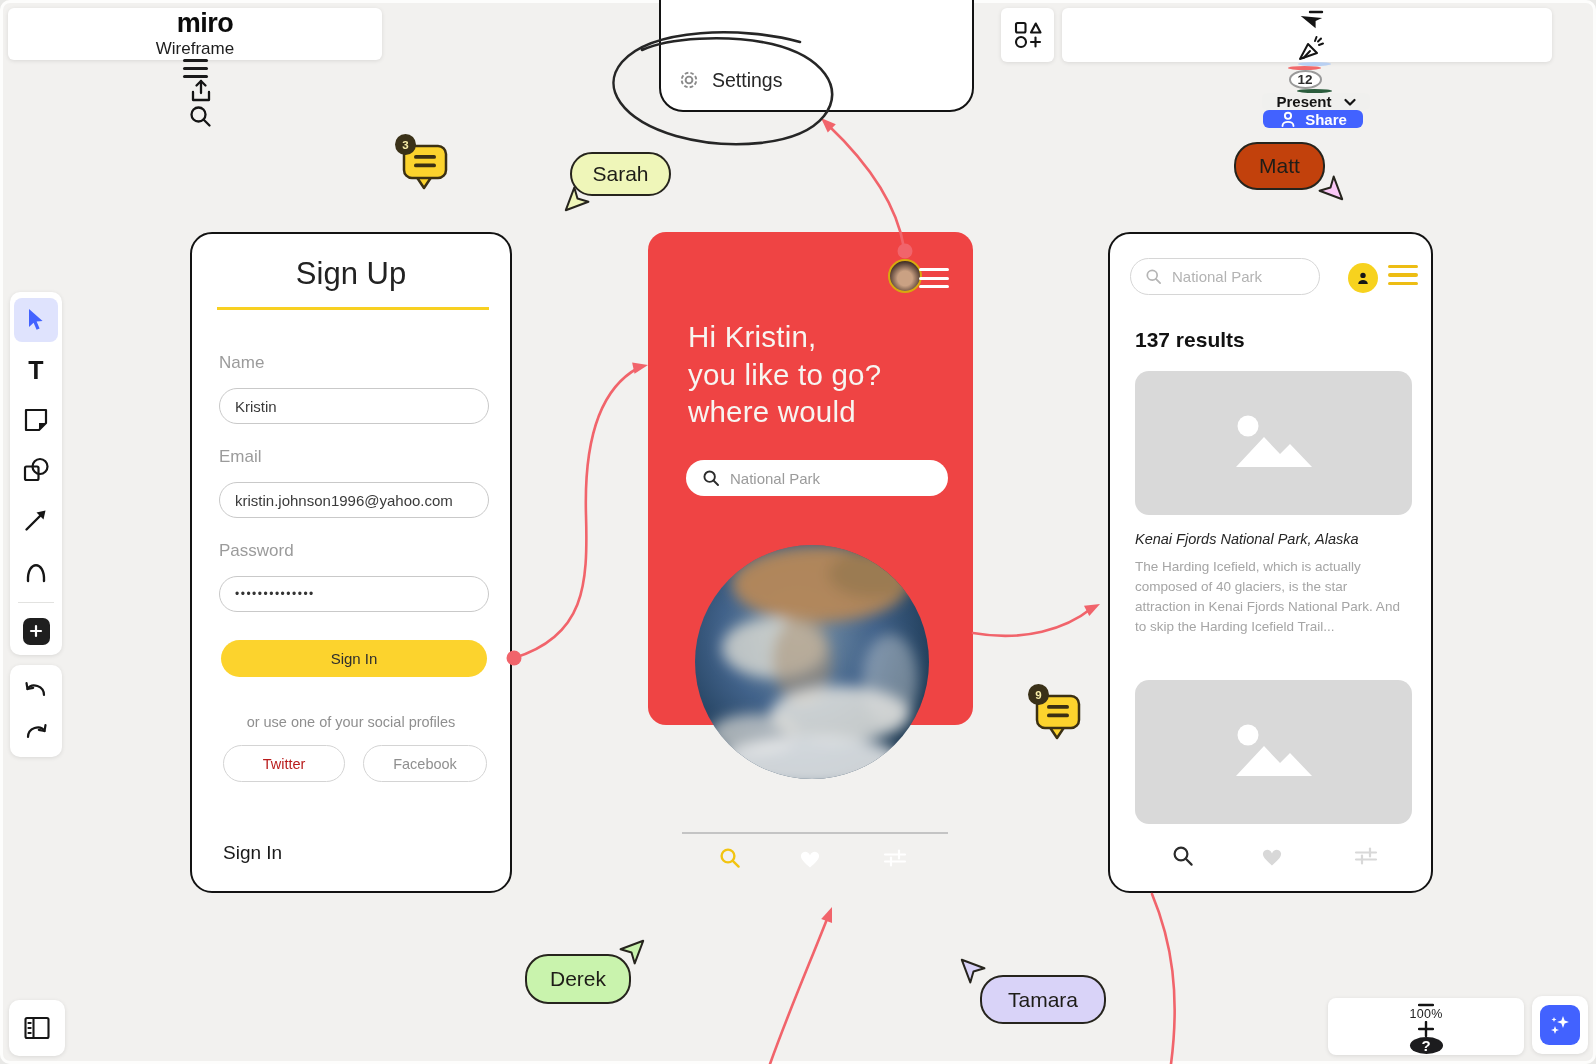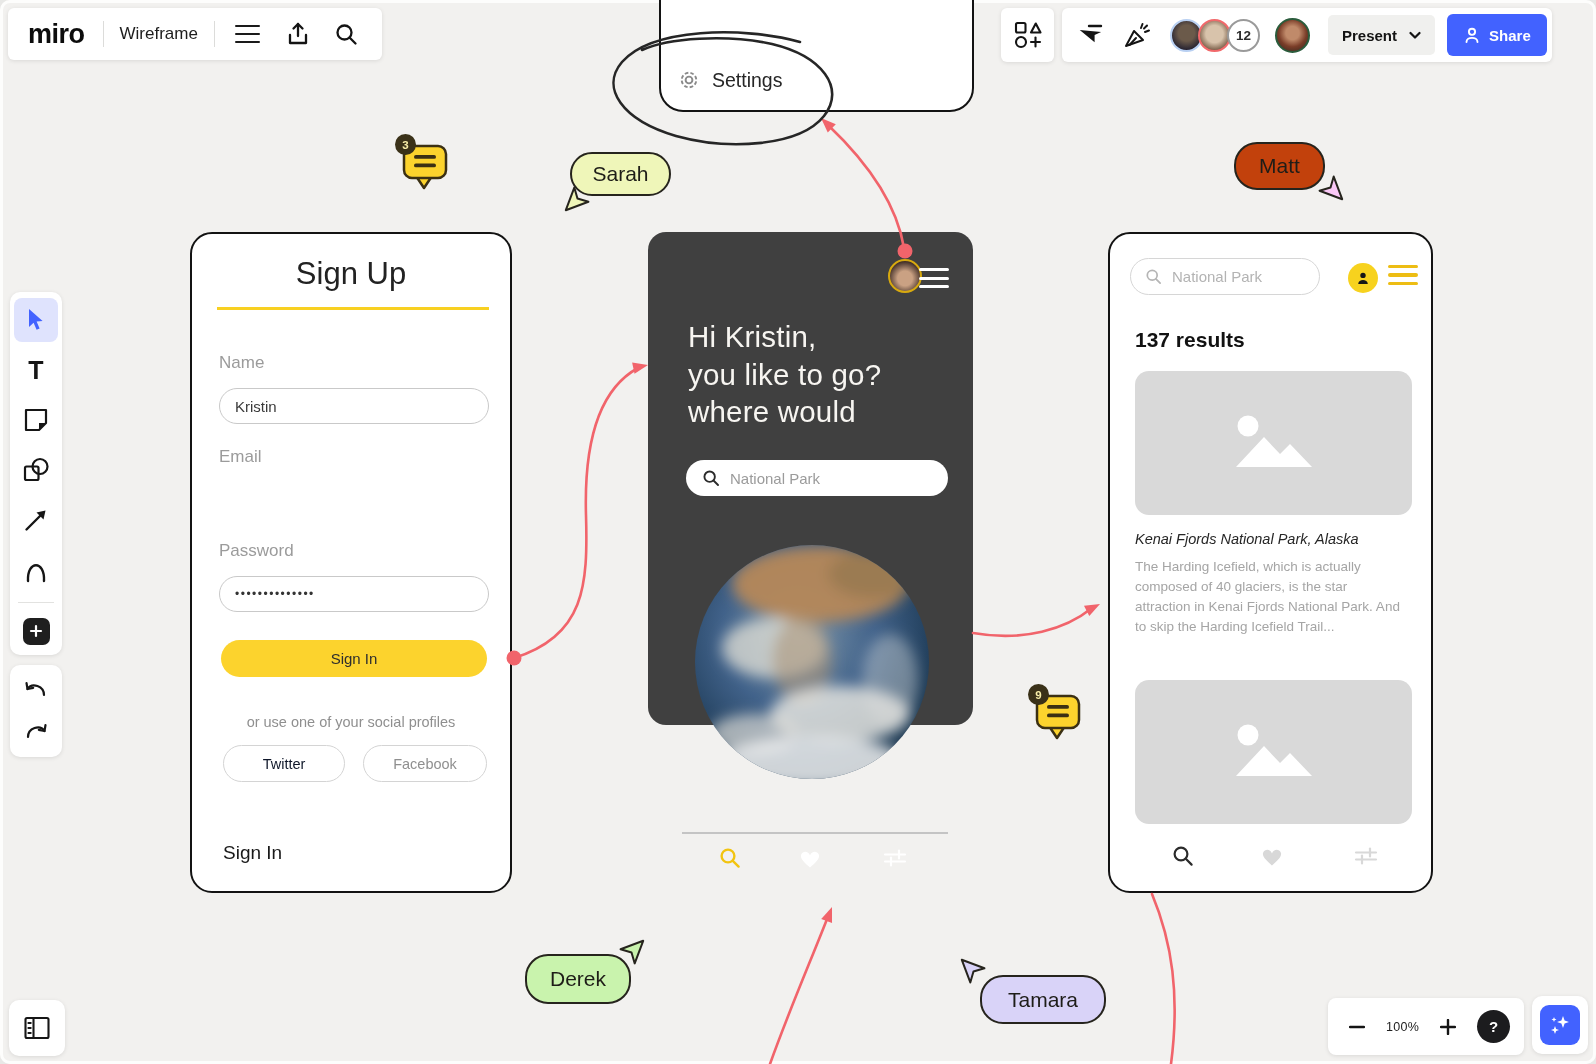--- a/index.html
+++ b/index.html
@@ -1,54 +1,54 @@
 <!DOCTYPE html>
 <html><head>
 <meta charset="utf-8">
 <style>
   html,body{margin:0;padding:0;background:#e8e8e6;font-family:"Liberation Sans",sans-serif;}
   .stage{position:relative;width:1596px;height:1064px;background:#f2f1ef;overflow:hidden;
          box-shadow:inset 0 0 0 3px #fdfdfc;border-radius:10px;}
   .abs{position:absolute;}
-  .card{background:#fff;border-radius:8px;box-shadow:0 1px 4px rgba(0,0,0,.10);}
+  .card{background:#fff;border-radius:8px;box-shadow:0 1px 4px rgba(0,0,0,.10);flex-direction:column;}
   .frame{background:#fff;border:2px solid #131313;border-radius:22px;box-sizing:border-box;}
   .hdr-left{left:8px;top:8px;width:374px;height:52px;display:flex;align-items:center;z-index:10;border-radius:6px;}
   .logo{font-size:27px;font-weight:800;letter-spacing:-.5px;color:#0c0c0c;margin-left:20px;}
   .vdiv{width:1px;height:26px;background:#dcdcda;}
   .hdr-title{font-size:17px;color:#1d1d1d;}
   .icon-btn{display:flex;align-items:center;justify-content:center;cursor:pointer;}
   .hdr-right-card{left:1062px;top:8px;width:490px;height:54px;display:flex;align-items:center;z-index:10;border-radius:6px;}
   .widgets-card{left:1001px;top:8px;width:53px;height:54px;z-index:10;display:flex;align-items:center;justify-content:center;border-radius:6px;}
   .avatar{border-radius:50%;box-sizing:border-box;}
   .present-btn{height:40px;padding:0 14px;background:#f0f0ee;border-radius:5px;display:flex;align-items:center;gap:12px;
                font-size:15px;font-weight:700;color:#141414;cursor:pointer;}
   .share-btn{height:42px;padding:0 16px;background:#4262ff;border-radius:6px;display:flex;align-items:center;gap:8px;
              font-size:15px;font-weight:700;color:#fff;cursor:pointer;}
   .toolbar{left:10px;top:292px;width:52px;z-index:10;display:flex;flex-direction:column;align-items:center;border-radius:10px;}
   .tb-item{width:44px;height:44px;display:flex;align-items:center;justify-content:center;border-radius:8px;cursor:pointer;}
   .tb-active{background:#dfe3fd;}
   .tb-divider{width:36px;height:1px;background:#e2e2e0;margin:4px 0;}
   .tb-T{font-size:25px;font-weight:600;color:#161616;line-height:1;}
-  .phone-dark{left:648px;top:232px;width:325px;height:493px;background:#404040;border-radius:18px;z-index:2;}
+  .phone-dark{left:648px;top:232px;width:325px;height:493px;background:#ef4444;border-radius:18px;z-index:2;}
   .greet{position:absolute;left:40px;top:86px;font-size:29.5px;font-weight:300;line-height:37.5px;color:#f7f5f1;letter-spacing:.2px;}
   .search-pill-dark{position:absolute;left:38px;top:228px;width:262px;height:36px;background:#fff;border-radius:18px;
                     display:flex;align-items:center;gap:10px;padding-left:16px;box-sizing:border-box;}
   .ph-placeholder{font-size:15px;color:#9b9b9b;}
   .inputpill{position:absolute;border:1.6px solid #c9c9c9;border-radius:18px;background:#fff;display:flex;align-items:center;
              padding-left:15px;box-sizing:border-box;font-size:15px;color:#3a3a3a;}
   .gray-label{position:absolute;font-size:17px;color:#9b9b9b;}
   .img-ph{position:absolute;background:#d9d9d9;border-radius:14px;display:flex;align-items:center;justify-content:center;}
   .tag{position:absolute;border:2px solid #26241d;border-radius:23px;display:flex;align-items:center;justify-content:center;
        font-size:21px;color:#1e1d18;z-index:6;}
   .cursor-svg{position:absolute;z-index:6;}
   .cbadge{position:absolute;z-index:5;}
   .cbadge-num{position:absolute;width:21px;height:21px;border-radius:50%;background:#3a3118;color:#f7eda8;font-size:11.5px;
               font-weight:700;display:flex;align-items:center;justify-content:center;}
   .zoomcard{left:1328px;top:998px;width:196px;height:57px;z-index:10;display:flex;align-items:center;justify-content:space-between;
-            padding:13px 14px;box-sizing:border-box;border-radius:8px;}
+            padding:5px 14px;box-sizing:border-box;border-radius:8px;}
   .zoom-pct{font-size:12.5px;color:#222;font-weight:400;letter-spacing:.3px;}
   .help-circle{width:33px;height:33px;border-radius:50%;background:#1c1c1e;color:#fff;font-size:15px;font-weight:700;
                display:flex;align-items:center;justify-content:center;cursor:pointer;}
   .aicard{left:1532px;top:996px;width:56px;height:58px;z-index:10;display:flex;align-items:center;justify-content:center;border-radius:10px;}
   .aibtn{width:40px;height:40px;border-radius:9px;background:#4262ff;display:flex;align-items:center;justify-content:center;cursor:pointer;}
   .frames-card{left:9px;top:1000px;width:56px;height:56px;z-index:10;display:flex;align-items:center;justify-content:center;border-radius:10px;}
   svg{display:block;}
 </style>
 </head>
 <body>
@@ -70,31 +70,34 @@
   <div class="abs frame" style="left:190px;top:232px;width:322px;height:661px;z-index:2;">
     <div style="position:absolute;left:0;top:22px;width:100%;text-align:center;font-size:31px;color:#222;">Sign Up</div>
     <div style="position:absolute;left:25px;top:73px;width:272px;height:3px;background:#f8d021;"></div>
 
     <div class="gray-label" style="left:27px;top:119px;">Name</div>
     <div class="inputpill" style="left:27px;top:154px;width:270px;height:36px;">
       <span>Kristin</span>
     </div>
 
     <div class="gray-label" style="left:27px;top:213px;">Email</div>
+    <div class="inputpill" style="left:27px;top:248px;width:270px;height:36px;">
+      <span>kristin.johnson1996@yahoo.com</span>
+    </div>
 
     <div class="gray-label" style="left:27px;top:307px;">Password</div>
     <div class="inputpill" style="left:27px;top:342px;width:270px;height:36px;font-size:12px;letter-spacing:1.5px;color:#333;">
       <span>••••••••••••••</span>
     </div>
 
     <div style="position:absolute;left:29px;top:406px;width:266px;height:37px;background:#fcd32d;border-radius:19px;display:flex;align-items:center;justify-content:center;font-size:15px;color:#2e2e2e;cursor:pointer;">Sign In</div>
 
     <div style="position:absolute;left:0;top:480px;width:100%;text-align:center;font-size:14.5px;color:#8f8f8f;">or use one of your social profiles</div>
 
-    <div style="position:absolute;left:31px;top:511px;width:122px;height:37px;border:1.6px solid #d4d4d4;border-radius:19px;box-sizing:border-box;display:flex;align-items:center;justify-content:center;font-size:14.5px;color:#0f172a;cursor:pointer;">Twitter</div>
+    <div style="position:absolute;left:31px;top:511px;width:122px;height:37px;border:1.6px solid #d4d4d4;border-radius:19px;box-sizing:border-box;display:flex;align-items:center;justify-content:center;font-size:14.5px;color:#b91c1c;cursor:pointer;">Twitter</div>
     <div style="position:absolute;left:171px;top:511px;width:124px;height:37px;border:1.6px solid #d4d4d4;border-radius:19px;box-sizing:border-box;display:flex;align-items:center;justify-content:center;font-size:14.5px;color:#8f8f8f;cursor:pointer;">Facebook</div>
 
     <div style="position:absolute;left:31px;top:608px;font-size:19px;color:#191919;cursor:pointer;">Sign In</div>
   </div>
 
   <div class="abs phone-dark">
     <div class="avatar" style="position:absolute;left:240px;top:27px;width:34px;height:34px;border:2.5px solid #d7a90f;background:radial-gradient(circle at 50% 58%, #caa183 32%, #46322a 72%, #281e1d 100%);"></div>
     <div style="position:absolute;left:271px;top:36px;cursor:pointer;">
       <div style="width:30px;height:3px;background:#fff;border-radius:2px;"></div>
       <div style="width:30px;height:3px;background:#fff;border-radius:2px;margin-top:5.5px;"></div>

